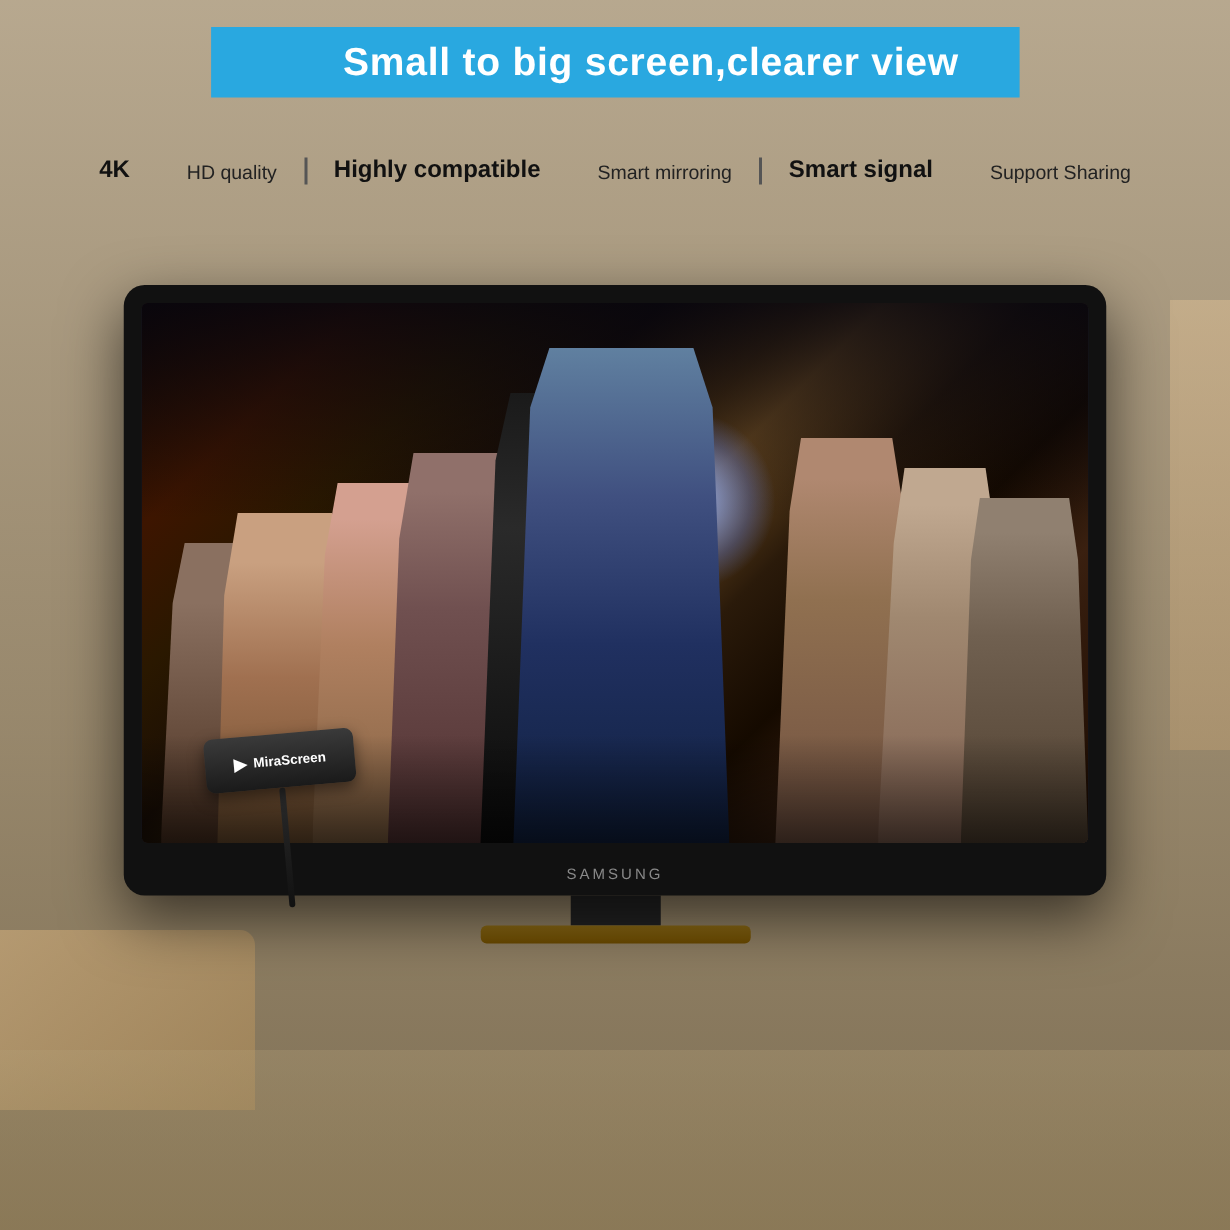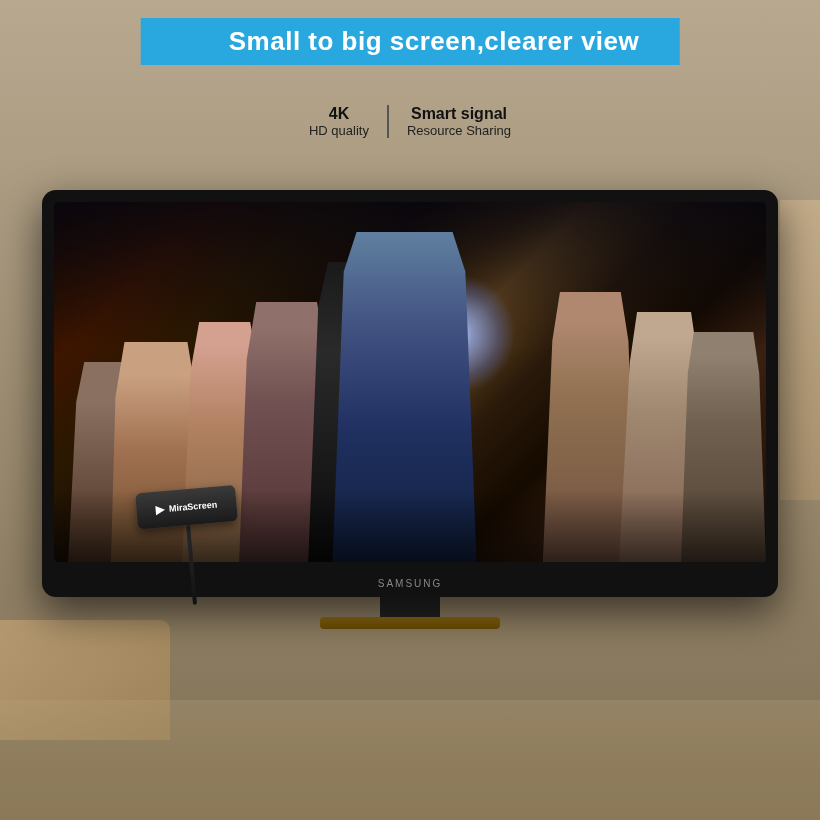--- a/index.html
+++ b/index.html
@@ -63,49 +63,49 @@
       display: flex;
       align-items: center;
       justify-content: center;
       gap: 0;
       z-index: 10;
       padding: 0 20px;
     }
 
     .feature-item {
       display: flex;
-      flex-direction: column;
       align-items: center;
       padding: 0 18px;
       text-align: center;
     }
 
     .feature-item:not(:last-child) {
       border-right: 2px solid #555;
     }
 
     .feature-title {
       font-size: 16px;
       font-weight: bold;
       color: #111;
     }
 
     .feature-subtitle {
       font-size: 13px;
       color: #222;
+      margin-left: 38px;
     }
 
     
     .tv-wrapper {
       position: absolute;
       top: 190px;
       left: 50%;
       transform: translateX(-50%);
       z-index: 5;
-      width: 736px;
+      width: 655px;
     }
 
     .tv-outer {
       background: #111;
       border-radius: 14px;
       padding: 12px 12px 35px 12px;
       box-shadow: 0 15px 40px rgba(0,0,0,0.6);
       position: relative;
     }
 
@@ -380,24 +380,28 @@
   </div>
 
   <div class="features-bar">
 
     <div class="feature-item">
       <span class="feature-title">4K</span>
       <span class="feature-subtitle">HD quality</span>
     </div>
 
 
+    <div class="feature-item">
+      <span class="feature-title">Highly compatible</span>
+      <span class="feature-subtitle">Smart mirroring</span>
+    </div>
 
     <div class="feature-item">
       <span class="feature-title">Smart signal</span>
-      <span class="feature-subtitle">Resource Sharing</span>
+      <span class="feature-subtitle">Support Sharing</span>
     </div>
 
 
   </div>
 
   <div class="tv-wrapper">
     <div class="tv-outer">
 
       <div class="tv-screen">
         <div class="movie-scene">

